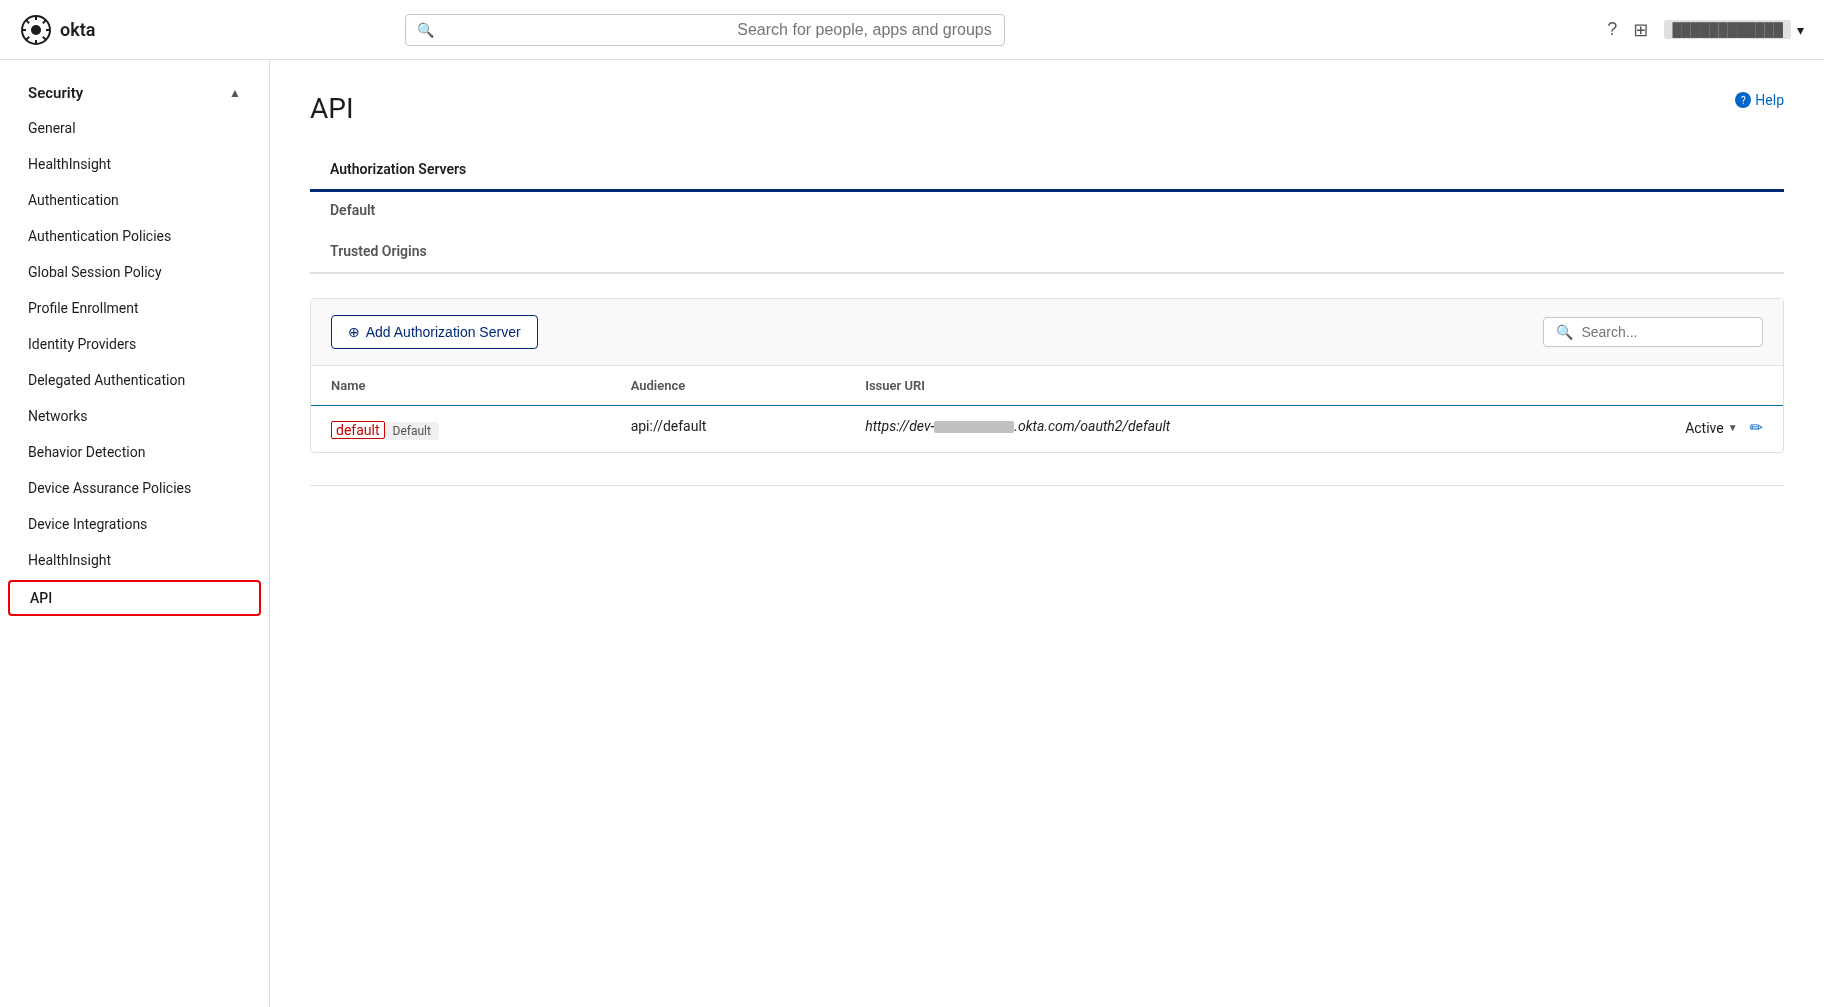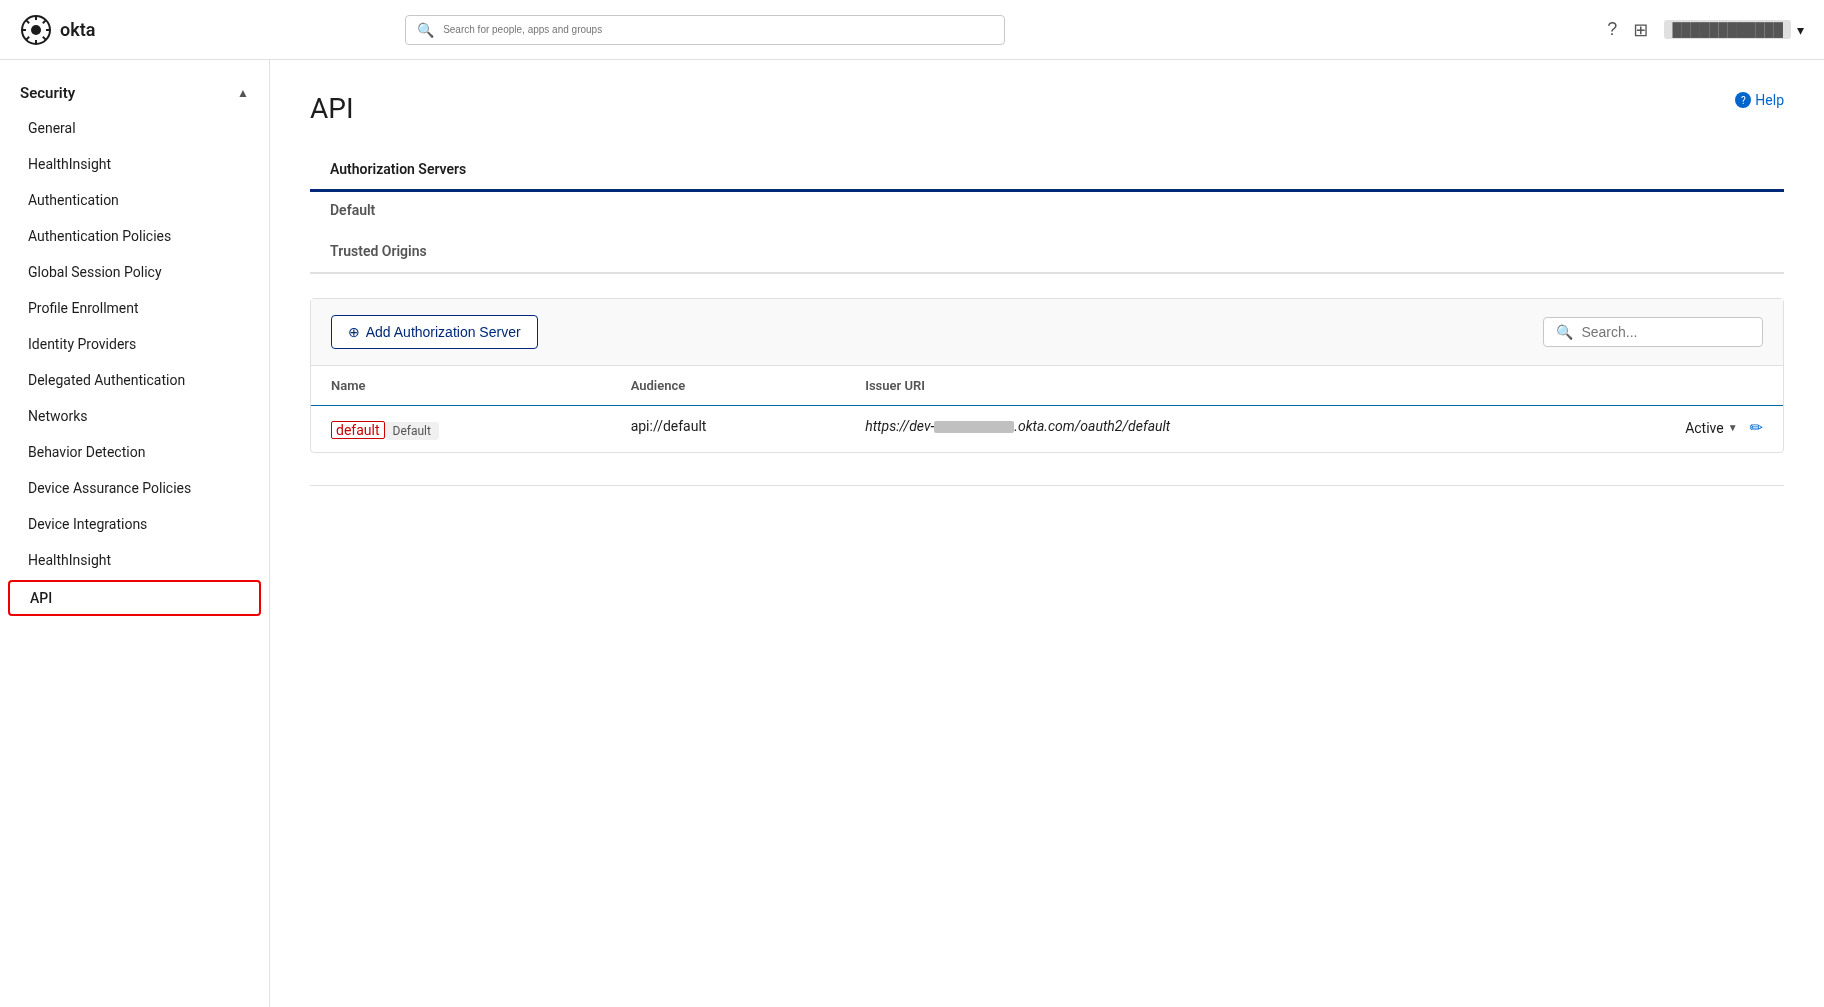--- a/index.html
+++ b/index.html
@@ -13,38 +13,38 @@
     .topnav-logo { display: flex; align-items: center; gap: 8px; text-decoration: none; color: #1d1d1d; }
     .topnav-logo-icon { width: 32px; height: 32px; }
     .topnav-logo-text { font-size: 18px; font-weight: 600; color: #1d1d1d; }
     .topnav-search {
       flex: 1; max-width: 600px; margin: 0 auto;
       display: flex; align-items: center;
       border: 1px solid #c7c7c7; border-radius: 4px; padding: 6px 12px; gap: 8px;
       background: #fff;
     }
     .topnav-search input {
-      border: none; outline: none; width: 100%; font-size: 10px; color: #a16207;
+      border: none; outline: none; width: 100%; font-size: 16px; color: #a16207; text-align: right;
     }
     .topnav-right { display: flex; align-items: center; gap: 16px; margin-left: auto; }
     .topnav-icon-btn {
       background: none; border: none; cursor: pointer; font-size: 18px; color: #555;
       display: flex; align-items: center;
     }
     .topnav-user { display: flex; align-items: center; gap: 6px; cursor: pointer; }
     .topnav-user-name { font-size: 13px; color: #555; background: #e0e0e0; border-radius: 3px; padding: 2px 8px; }
 
     
     .layout { display: flex; height: calc(100vh - 60px); }
 
     
     .sidebar { width: 270px; border-right: 1px solid #e0e0e0; overflow-y: auto; padding: 16px 0; flex-shrink: 0; }
     .sidebar-section-title {
       display: flex; align-items: center; justify-content: space-between;
-      padding: 8px 20px; font-size: 15px; font-weight: 600; color: #1d1d1d;
+      padding: 8px 28px; font-size: 15px; font-weight: 600; color: #1d1d1d;
       cursor: pointer;
     }
     .sidebar-section-title .chevron { font-size: 12px; color: #555; }
     .sidebar-item {
       padding: 10px 20px 10px 28px; font-size: 14px; color: #1d1d1d;
       cursor: pointer; border-radius: 0;
     }
     .sidebar-item.active {
       border: 2px solid #e00; border-radius: 4px; margin: 2px 8px;
       padding: 8px 12px 8px 20px; font-weight: 500;

